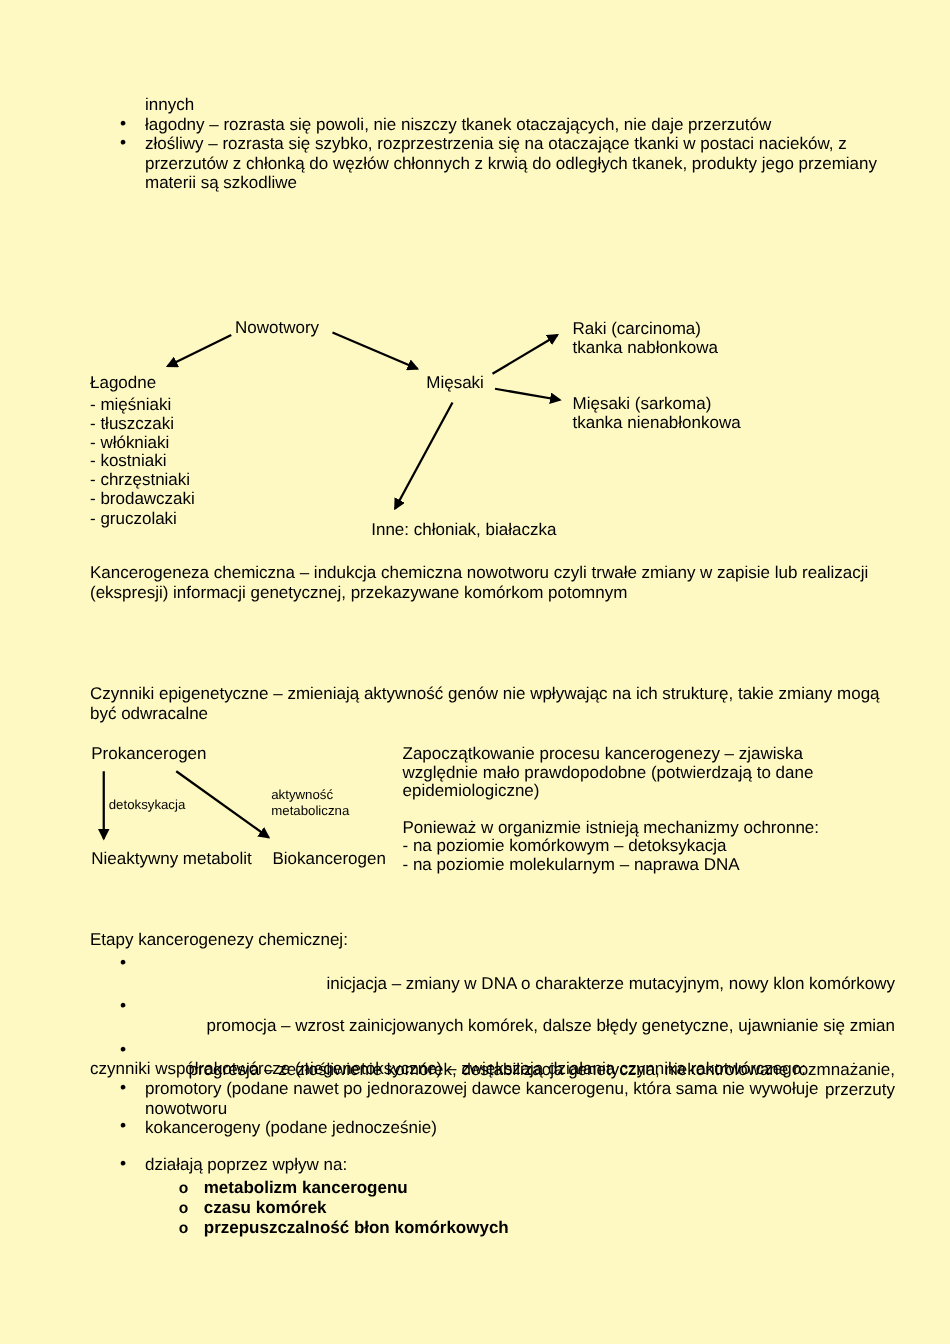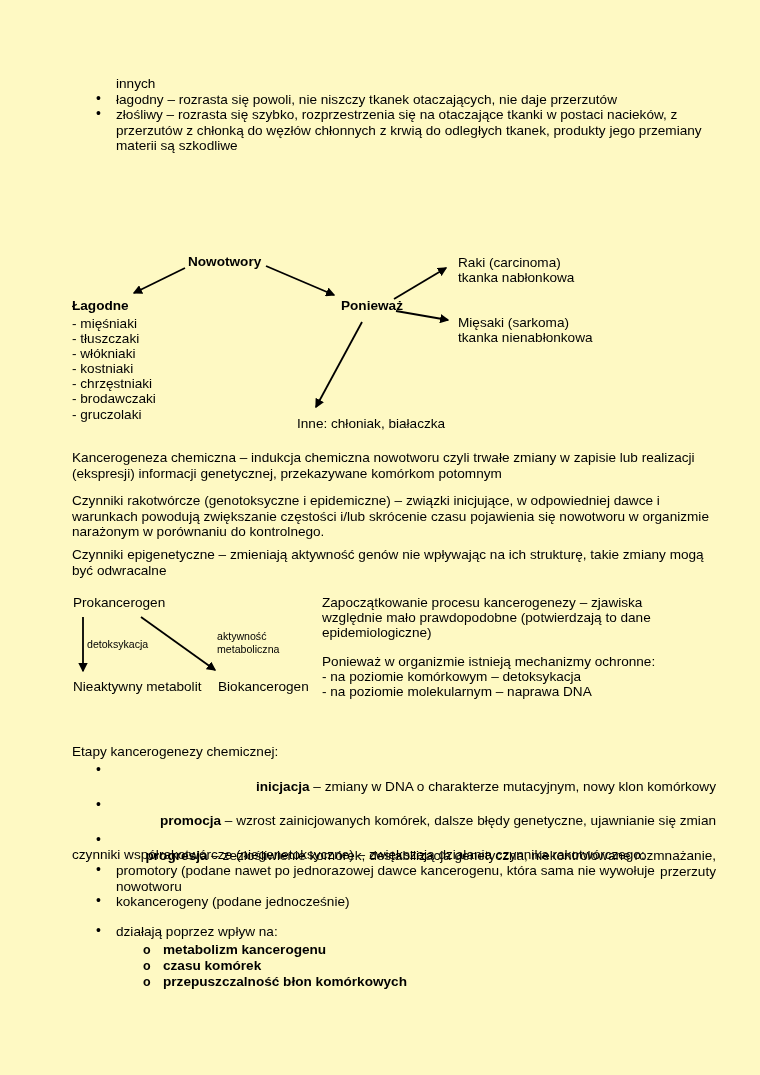--- a/index.html
+++ b/index.html
@@ -8,21 +8,21 @@
     width:760px;height:1075px;
     background:#fef9c3;
     font-family:"Liberation Sans","DejaVu Sans",sans-serif;
     font-size:13.6px;
     line-height:15.55px;
     color:#000;
     overflow:hidden;
   }
   .abs{position:absolute;}
   .pre{white-space:pre-line;}
-  .b{font-weight:bold;}
+  .b{font-weight:normal;}
   .small{font-size:10.6px;line-height:13px;}
   .bul{position:relative;}
   .bul::before{
     content:"\2022";
     position:absolute;
     left:-20px;top:-1px;
     font-size:14px;
   }
   .obul{position:relative;font-weight:bold;}
   .obul::before{
@@ -69,36 +69,33 @@
   <div class="abs b" style="left:72px;top:298px">Łagodne</div>
 
   <div class="abs pre" style="left:72px;top:316px;line-height:15.1px">- mięśniaki
 - tłuszczaki
 - włókniaki
 - kostniaki
 - chrzęstniaki
 - brodawczaki
 - gruczolaki</div>
 
-  <div class="abs b" style="left:341px;top:298px">Ponieważ</div>
+  <div class="abs b" style="left:341px;top:298px">Mięsaki</div>
 
   <div class="abs pre" style="left:458px;top:255px;line-height:15.2px">Raki (carcinoma)
 tkanka nabłonkowa</div>
 
   <div class="abs pre" style="left:458px;top:315px;line-height:15.2px">Mięsaki (sarkoma)
 tkanka nienabłonkowa</div>
 
   <div class="abs" style="left:297px;top:416px">Inne: chłoniak, białaczka</div>
 
   <div class="abs pre" style="left:72px;top:450px;width:640px">Kancerogeneza chemiczna – indukcja chemiczna nowotworu czyli trwałe zmiany w zapisie lub realizacji
 (ekspresji) informacji genetycznej, przekazywane komórkom potomnym</div>
 
-  <div class="abs pre" style="left:72px;top:493px;width:640px">Czynniki rakotwórcze (genotoksyczne i epidemiczne) – związki inicjujące, w odpowiedniej dawce i
-warunkach powodują zwiększanie częstości i/lub skrócenie czasu pojawienia się nowotworu w organizmie
-narażonym w porównaniu do kontrolnego.</div>
 
   <div class="abs pre" style="left:72px;top:547px;width:640px">Czynniki epigenetyczne – zmieniają aktywność genów nie wpływając na ich strukturę, takie zmiany mogą
 być odwracalne</div>
 
   <div class="abs" style="left:73px;top:595px">Prokancerogen</div>
 
   <div class="abs small" style="left:87px;top:638px">detoksykacja</div>
 
   <div class="abs small pre" style="left:217px;top:630px">aktywność
 metaboliczna</div>

